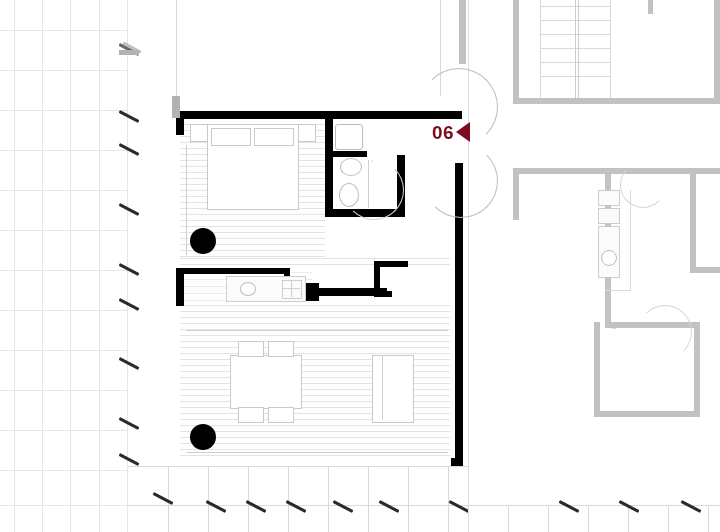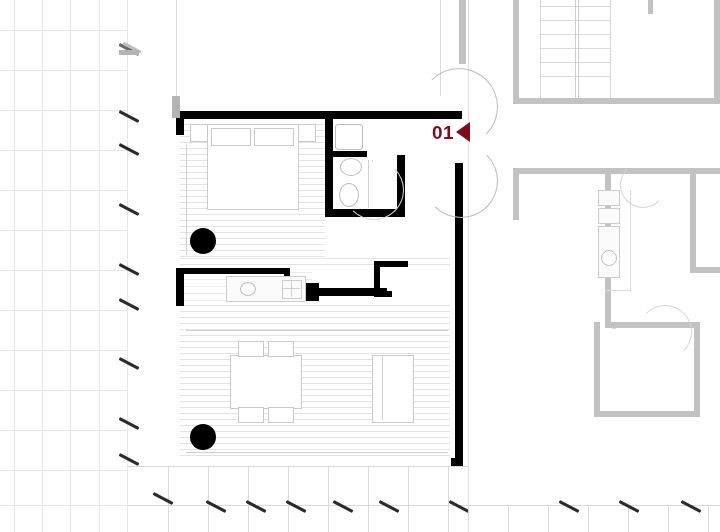--- a/index.html
+++ b/index.html
@@ -307,17 +307,17 @@
     <div class="abs fline-v" style="left:382px; top:356px; height:64px;"></div>
 
     <div class="abs fline-h" style="left:186px; top:330px; width:262px;"></div>
     <div class="abs fline-h" style="left:186px; top:452px; width:262px;"></div>
   </div>
 
   <div class="abs col-dot" style="left:190px; top:228px; width:26px; height:26px;"></div>
   <div class="abs col-dot" style="left:190px; top:424px; width:26px; height:26px;"></div>
 
   <div class="abs" style="left:432px; top:122px; display:flex; align-items:center; gap:2px;">
-    <span id="marker-label">01</span>
+    <span id="marker-label">06</span>
     <span id="marker-arrow"></span>
   </div>
 
 </div>
 
 </body></html>

